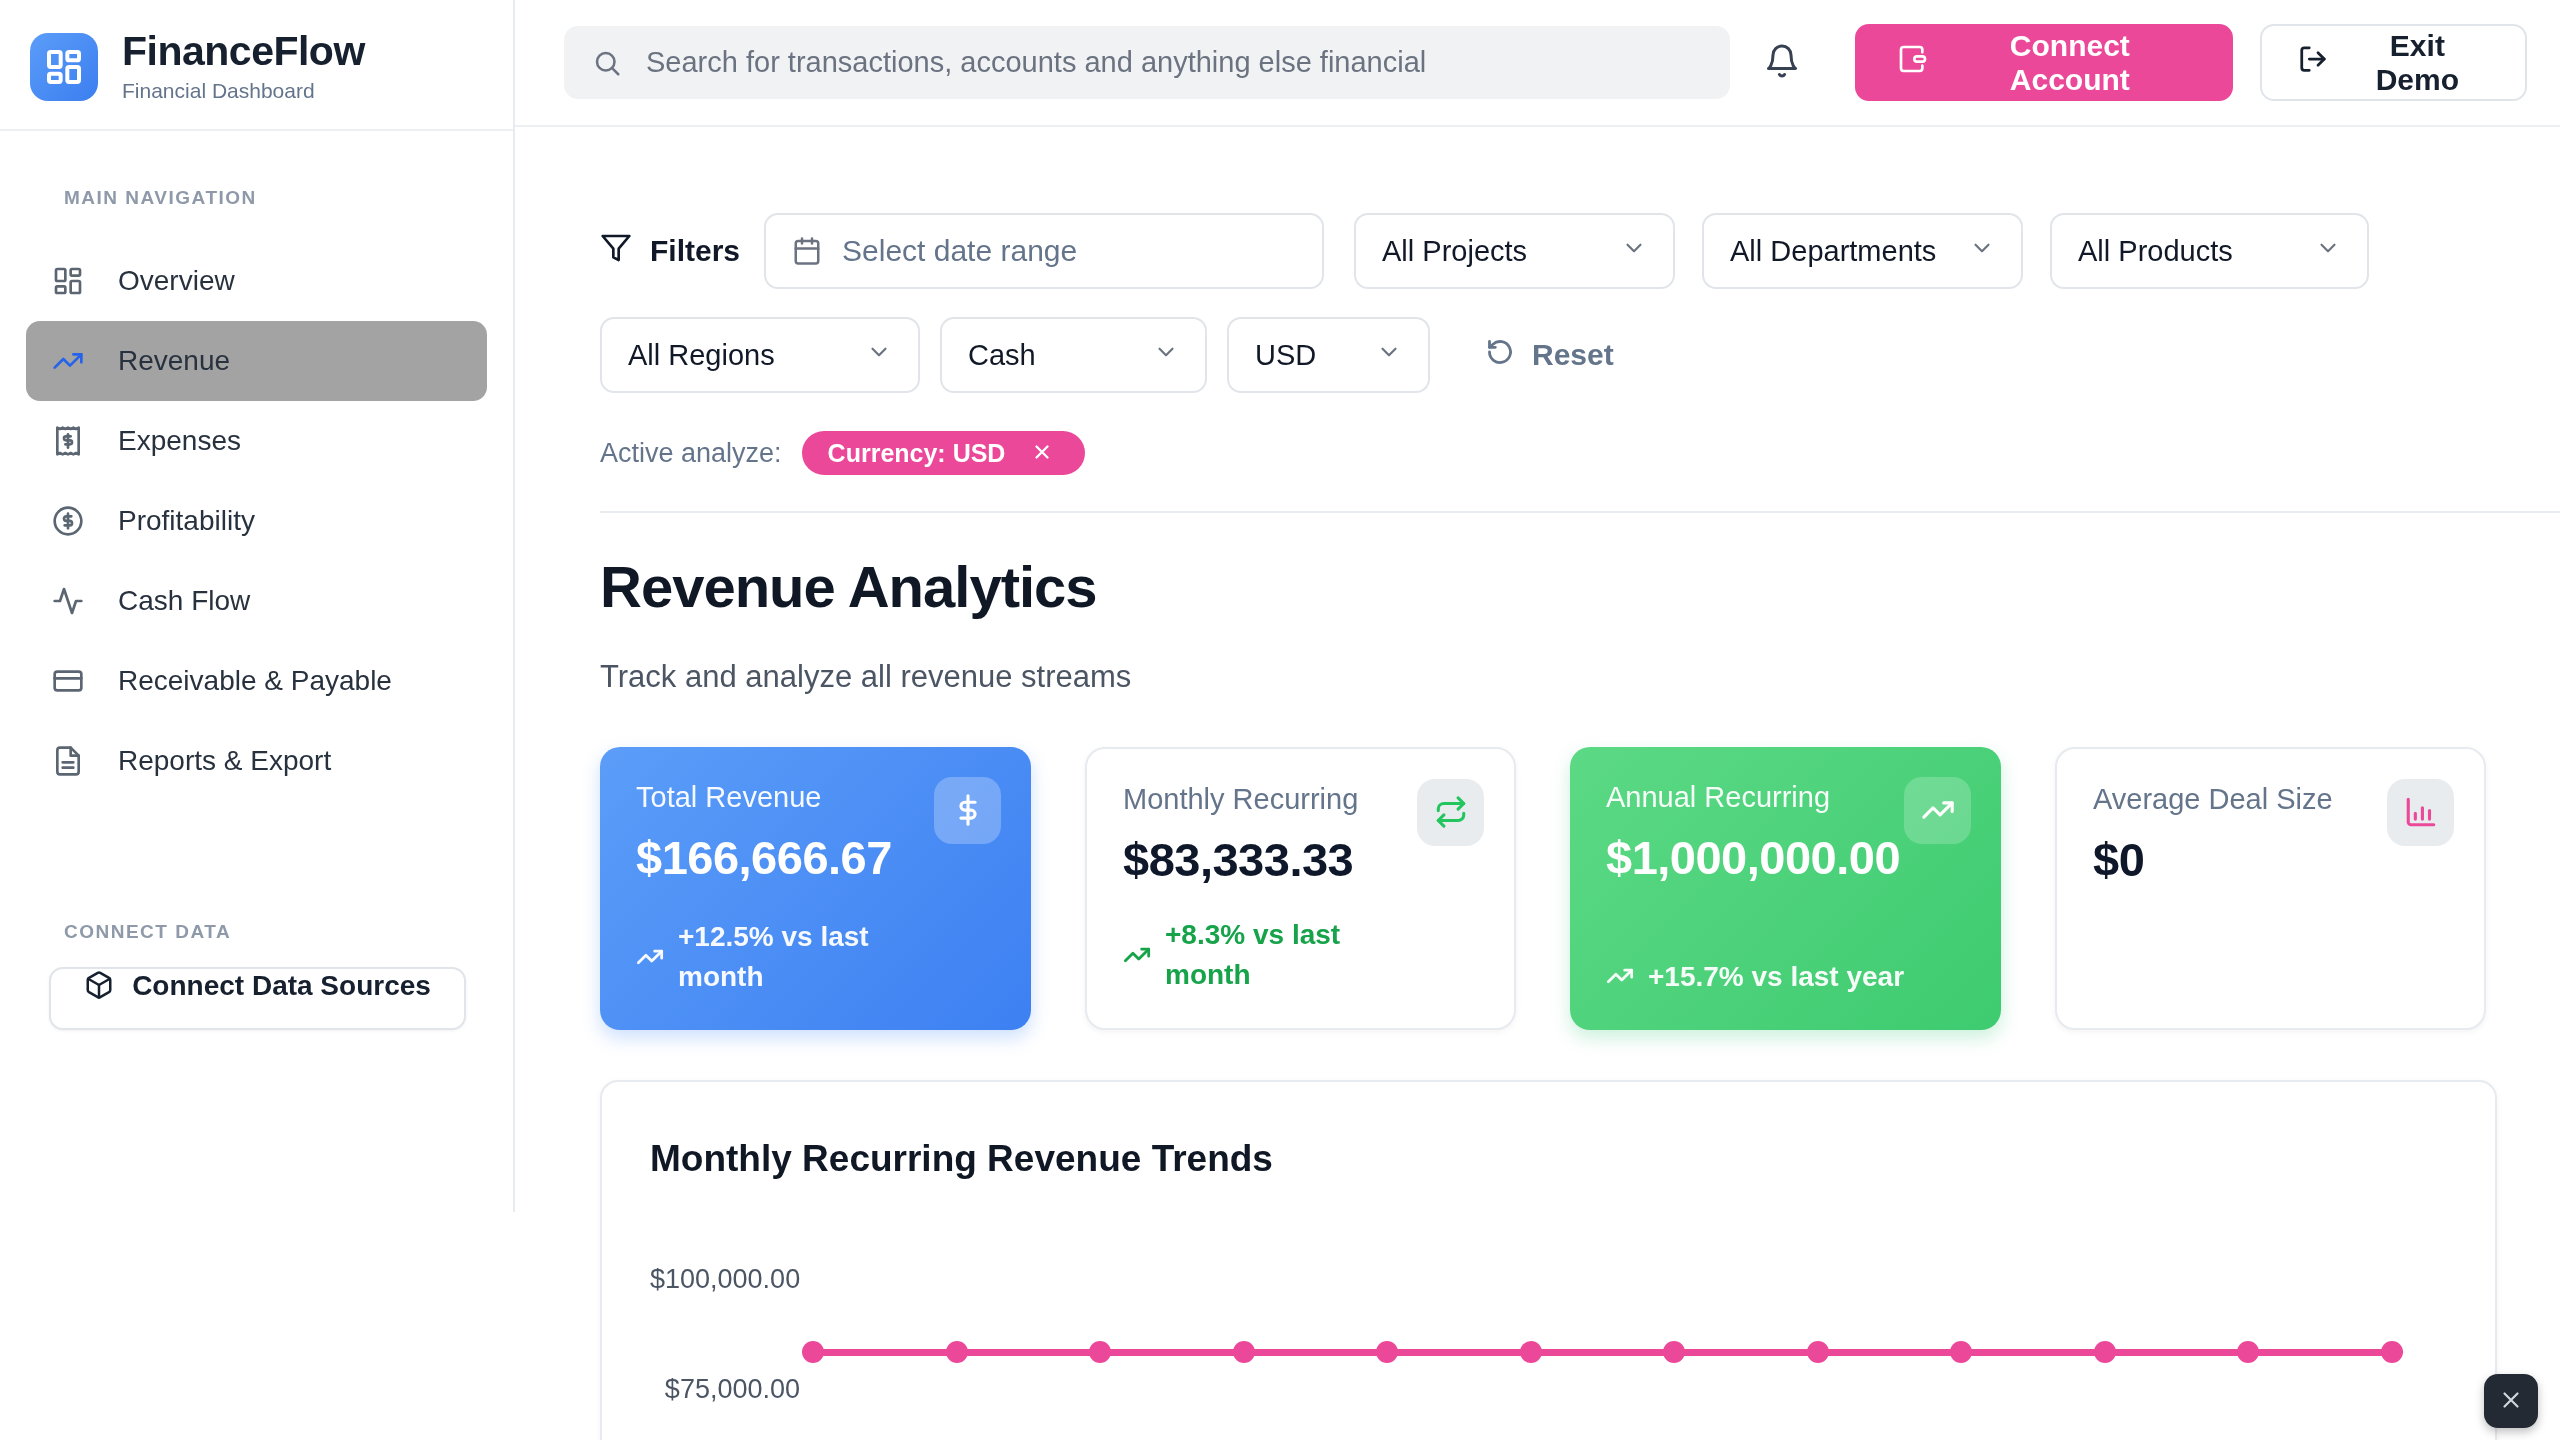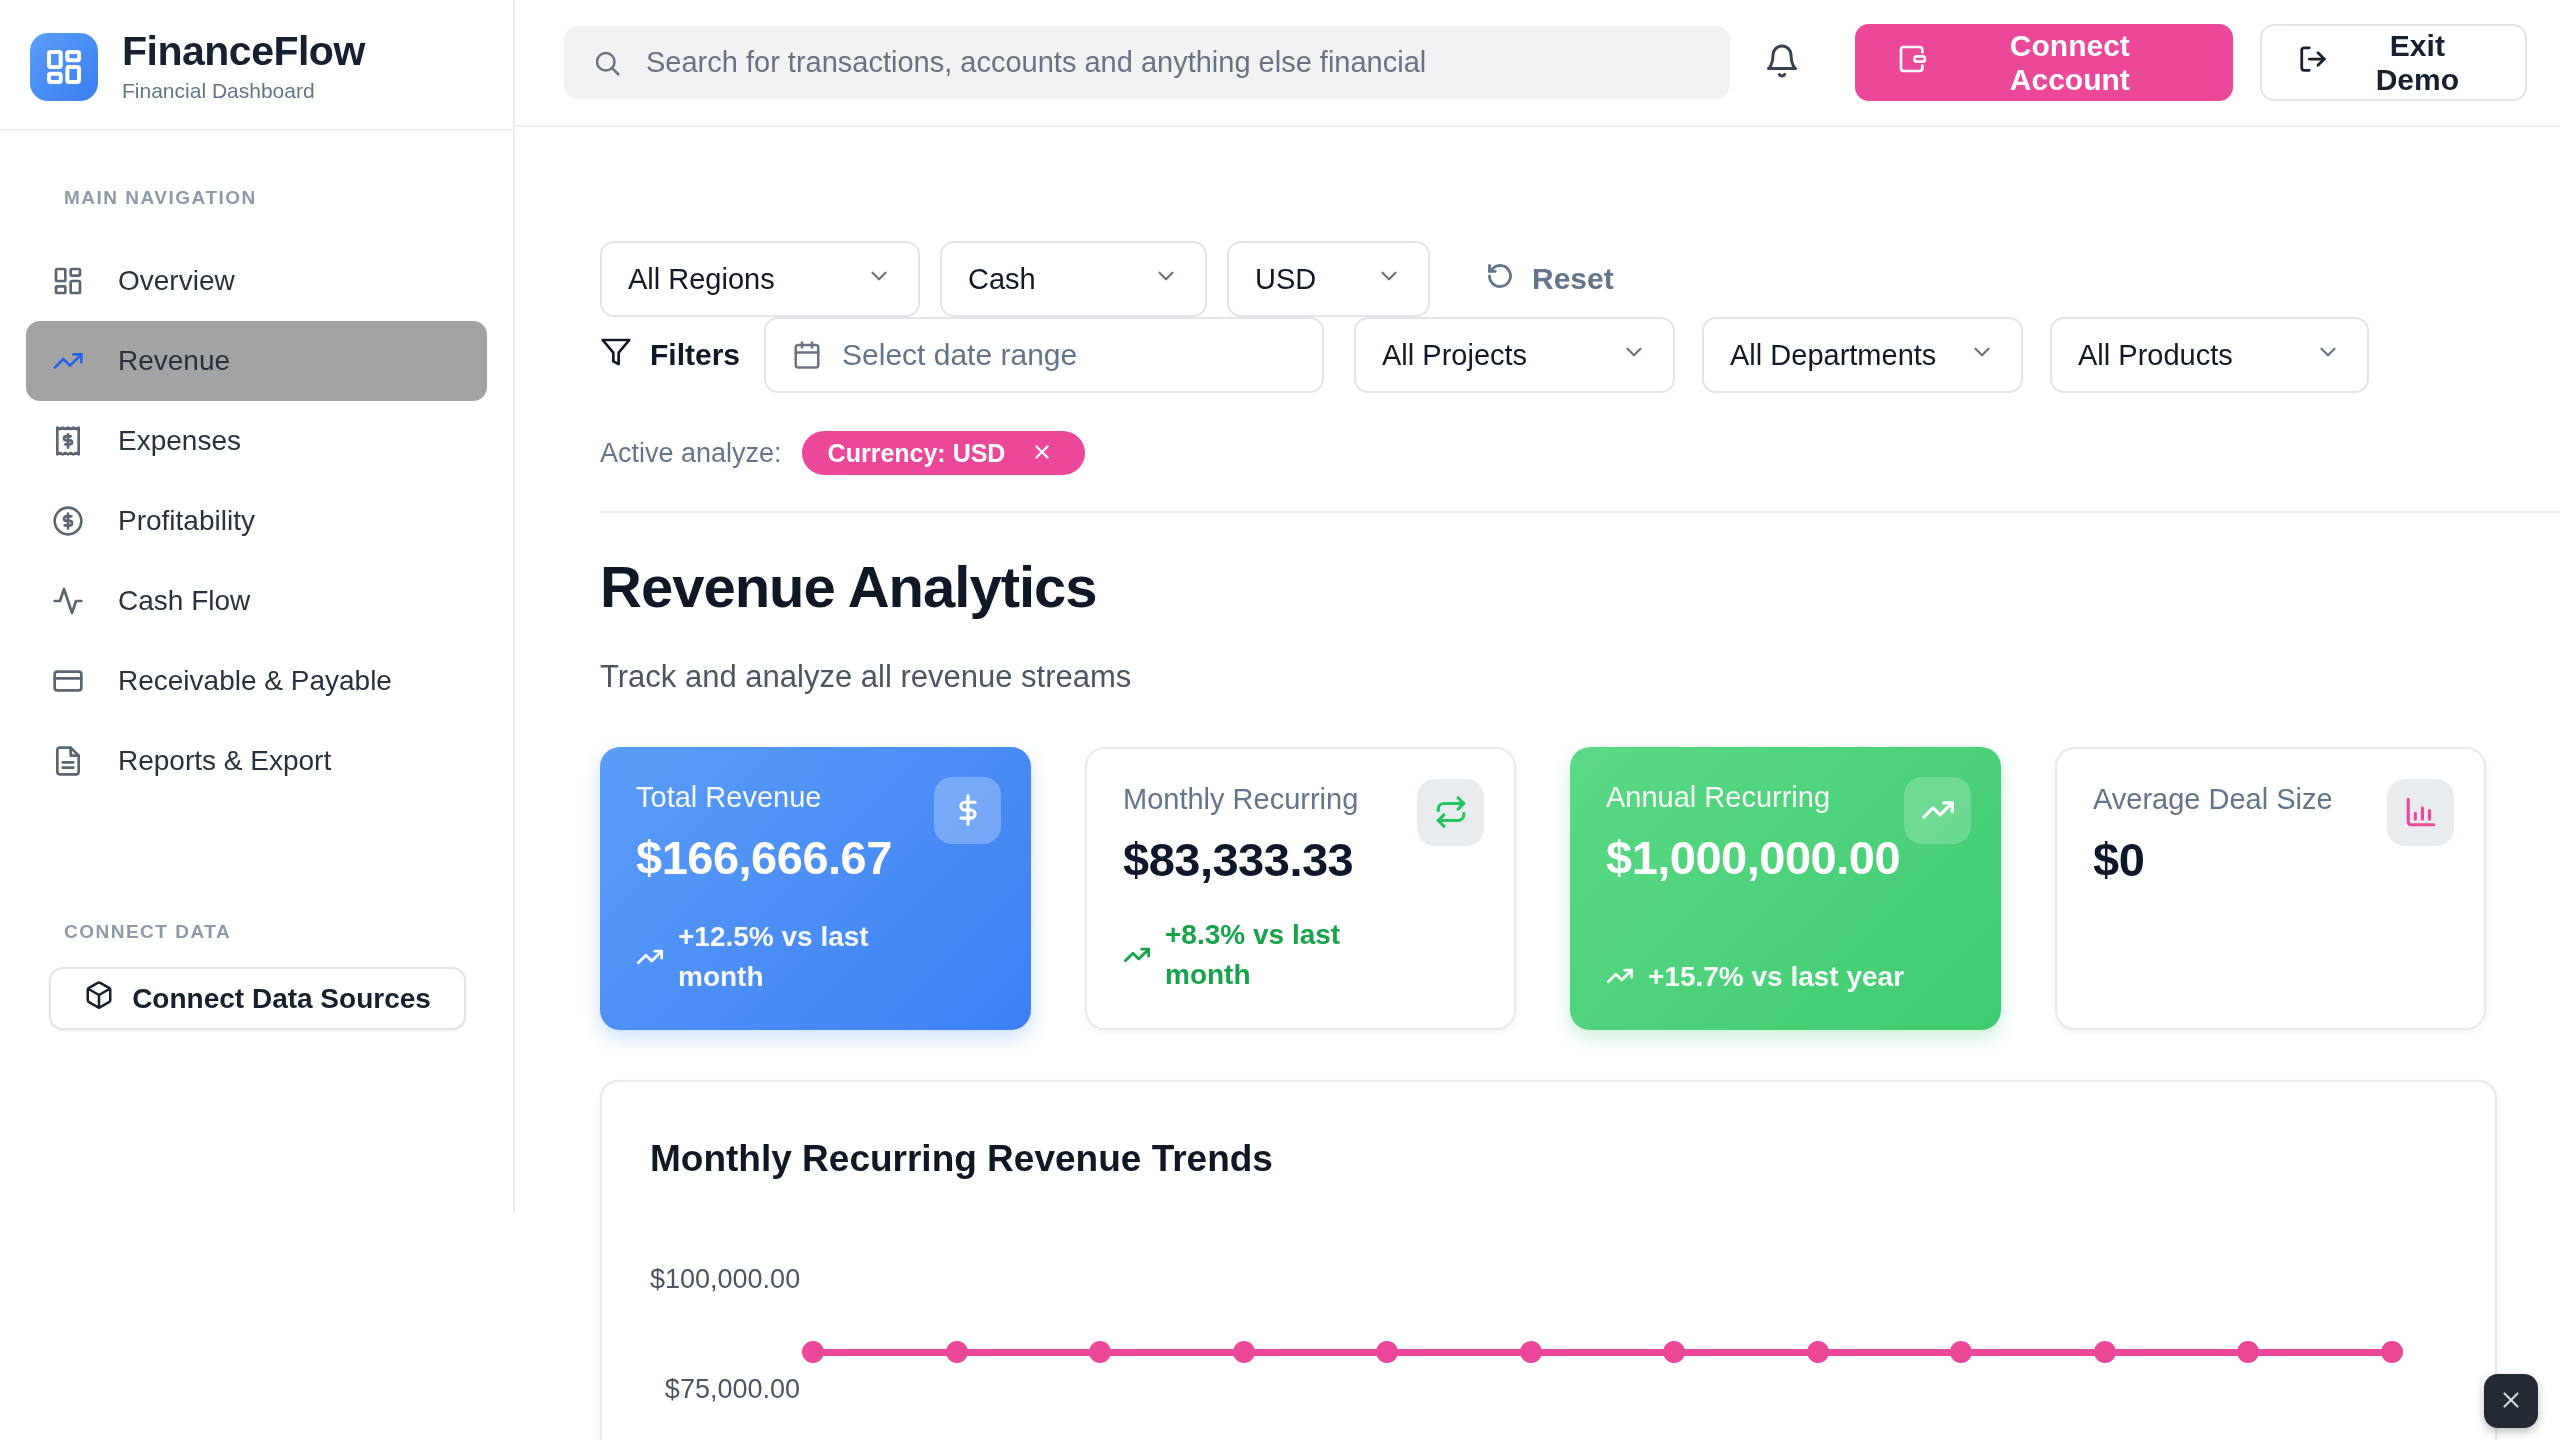--- a/index.html
+++ b/index.html
@@ -19,21 +19,21 @@
   .nav-section{margin:56px 0 20px 64px;font-size:19px;font-weight:700;color:#8e99a9;letter-spacing:1.5px;}
   .nav-list{padding:12px 26px 0 26px;}
   .nav-item{display:flex;align-items:center;gap:30px;height:80px;padding:0 26px;border-radius:14px;
     cursor:pointer;color:#28323f;}
   .nav-item .nav-ic{width:36px;height:36px;color:#5b6672;display:flex;align-items:center;}
   .nav-item .nav-label{font-size:28px;font-weight:500;}
   .nav-item.active{background:#a3a3a3;}
   .nav-item.active .nav-ic{color:#2563eb;}
   .connect-section{margin:120px 0 24px 64px;font-size:19px;font-weight:700;color:#8e99a9;letter-spacing:1.5px;}
   .connect-btn{margin:0 30px 0 49px;width:417px;height:63px;border-radius:14px;border:2px solid #e1e5ea;
-    background:#fff;display:flex;align-items:center;justify-content:center;gap:18px;font-size:28px;
+    background:#fff;display:flex;align-items:flex-start;justify-content:center;gap:18px;font-size:28px;
     font-weight:600;color:#16202e;box-shadow:0 1px 3px rgba(16,24,40,.06);cursor:pointer;}
 
   
   .topbar{position:absolute;left:515px;top:0;width:2045px;height:127px;background:#fff;
     border-bottom:2px solid #edf0f3;display:flex;align-items:center;padding:0 33px 0 49px;}
   .search{width:1186px;height:73px;background:#f0f2f4;border-radius:14px;display:flex;align-items:center;
     gap:22px;padding:0 28px;}
   .search input{border:none;outline:none;background:transparent;font-size:29px;color:#1f2937;flex:1;
     font-family:"Liberation Sans",sans-serif;}
   .search input::placeholder{color:#6b7280;}
@@ -237,50 +237,20 @@
             <path d="M9 21H5a2 2 0 0 1-2-2V5a2 2 0 0 1 2-2h4"></path>
             <path d="m16 17 5-5-5-5"></path>
             <path d="M21 12H9"></path>
           </svg></span>
       <span>Exit Demo</span>
     </button>
   </header>
 
   <main class="main">
 
-    <div class="filter-row row2">
-      <span id="dd-row2" style="display:flex;gap:20px;">
-          <button class="field dd" style="width: 320px;">
-            <span>All Regions</span>
-            <span class="chev"><svg width="26" height="26" viewBox="0 0 24 24" fill="none" stroke="currentColor" stroke-width="2" stroke-linecap="round" stroke-linejoin="round">
-                <path d="m6 9 6 6 6-6"></path>
-              </svg></span>
-          </button>
-          <button class="field dd" style="width: 267px;">
-            <span>Cash</span>
-            <span class="chev"><svg width="26" height="26" viewBox="0 0 24 24" fill="none" stroke="currentColor" stroke-width="2" stroke-linecap="round" stroke-linejoin="round">
-                <path d="m6 9 6 6 6-6"></path>
-              </svg></span>
-          </button>
-          <button class="field dd" style="width: 203px;">
-            <span>USD</span>
-            <span class="chev"><svg width="26" height="26" viewBox="0 0 24 24" fill="none" stroke="currentColor" stroke-width="2" stroke-linecap="round" stroke-linejoin="round">
-                <path d="m6 9 6 6 6-6"></path>
-              </svg></span>
-          </button>
-        </span>
-      <button class="reset">
-        <span id="reset-icon"><svg width="28" height="28" viewBox="0 0 24 24" fill="none" stroke="currentColor" stroke-width="2.4" stroke-linecap="round" stroke-linejoin="round">
-              <path d="M3 12a9 9 0 1 0 3-6.7L3 8"></path>
-              <path d="M3 3v5h5"></path>
-            </svg></span>
-        <span>Reset</span>
-      </button>
-    </div>
-
     <div class="filter-row">
       <div class="filters-title">
         <span id="funnel-icon"><svg width="32" height="32" viewBox="0 0 24 24" fill="none" stroke="currentColor" stroke-width="2" stroke-linecap="round" stroke-linejoin="round">
               <path d="M22 3H2l8 9.46V19l4 2v-8.54Z"></path>
             </svg></span>
         <span>Filters</span>
       </div>
       <div class="field date-field">
         <span id="calendar-icon">
             <span style="color:#6b7280;display:flex">
@@ -305,20 +275,50 @@
                 <path d="m6 9 6 6 6-6"></path>
               </svg></span>
           </button>
           <button class="field dd" style="width: 319px;">
             <span>All Products</span>
             <span class="chev"><svg width="26" height="26" viewBox="0 0 24 24" fill="none" stroke="currentColor" stroke-width="2" stroke-linecap="round" stroke-linejoin="round">
                 <path d="m6 9 6 6 6-6"></path>
               </svg></span>
           </button>
         </span>
+    </div>
+
+    <div class="filter-row row2">
+      <span id="dd-row2" style="display:flex;gap:20px;">
+          <button class="field dd" style="width: 320px;">
+            <span>All Regions</span>
+            <span class="chev"><svg width="26" height="26" viewBox="0 0 24 24" fill="none" stroke="currentColor" stroke-width="2" stroke-linecap="round" stroke-linejoin="round">
+                <path d="m6 9 6 6 6-6"></path>
+              </svg></span>
+          </button>
+          <button class="field dd" style="width: 267px;">
+            <span>Cash</span>
+            <span class="chev"><svg width="26" height="26" viewBox="0 0 24 24" fill="none" stroke="currentColor" stroke-width="2" stroke-linecap="round" stroke-linejoin="round">
+                <path d="m6 9 6 6 6-6"></path>
+              </svg></span>
+          </button>
+          <button class="field dd" style="width: 203px;">
+            <span>USD</span>
+            <span class="chev"><svg width="26" height="26" viewBox="0 0 24 24" fill="none" stroke="currentColor" stroke-width="2" stroke-linecap="round" stroke-linejoin="round">
+                <path d="m6 9 6 6 6-6"></path>
+              </svg></span>
+          </button>
+        </span>
+      <button class="reset">
+        <span id="reset-icon"><svg width="28" height="28" viewBox="0 0 24 24" fill="none" stroke="currentColor" stroke-width="2.4" stroke-linecap="round" stroke-linejoin="round">
+              <path d="M3 12a9 9 0 1 0 3-6.7L3 8"></path>
+              <path d="M3 3v5h5"></path>
+            </svg></span>
+        <span>Reset</span>
+      </button>
     </div>
 
     <div class="active-row">
       <span class="active-label">Active analyze:</span>
       <span class="chip">
         <span>Currency: USD</span>
         <button class="chip-x">
           <span id="chip-x-icon"><svg width="22" height="22" viewBox="0 0 24 24" fill="none" stroke="currentColor" stroke-width="2.6" stroke-linecap="round" stroke-linejoin="round">
                 <path d="M18 6 6 18M6 6l12 12"></path>
               </svg></span>

